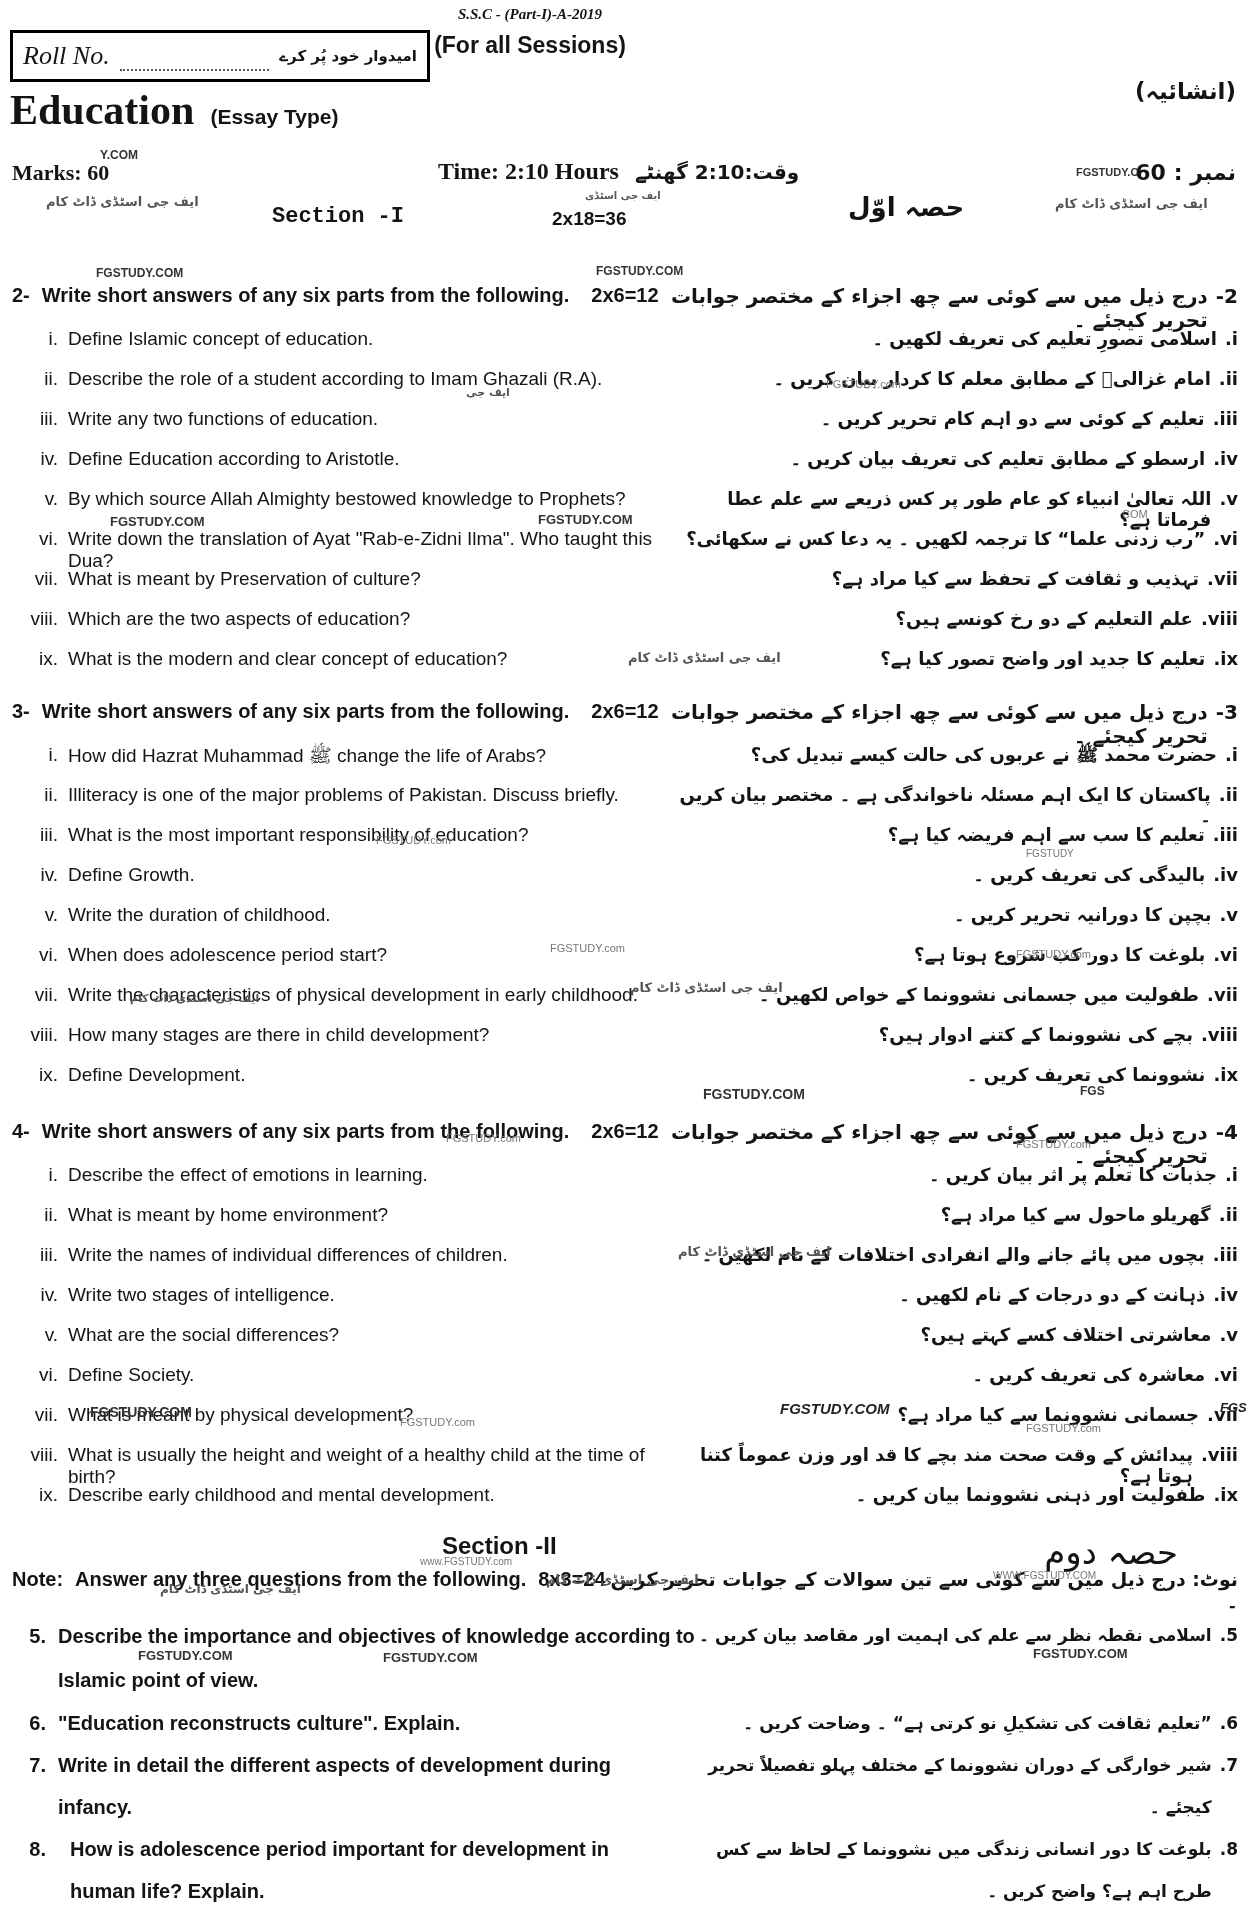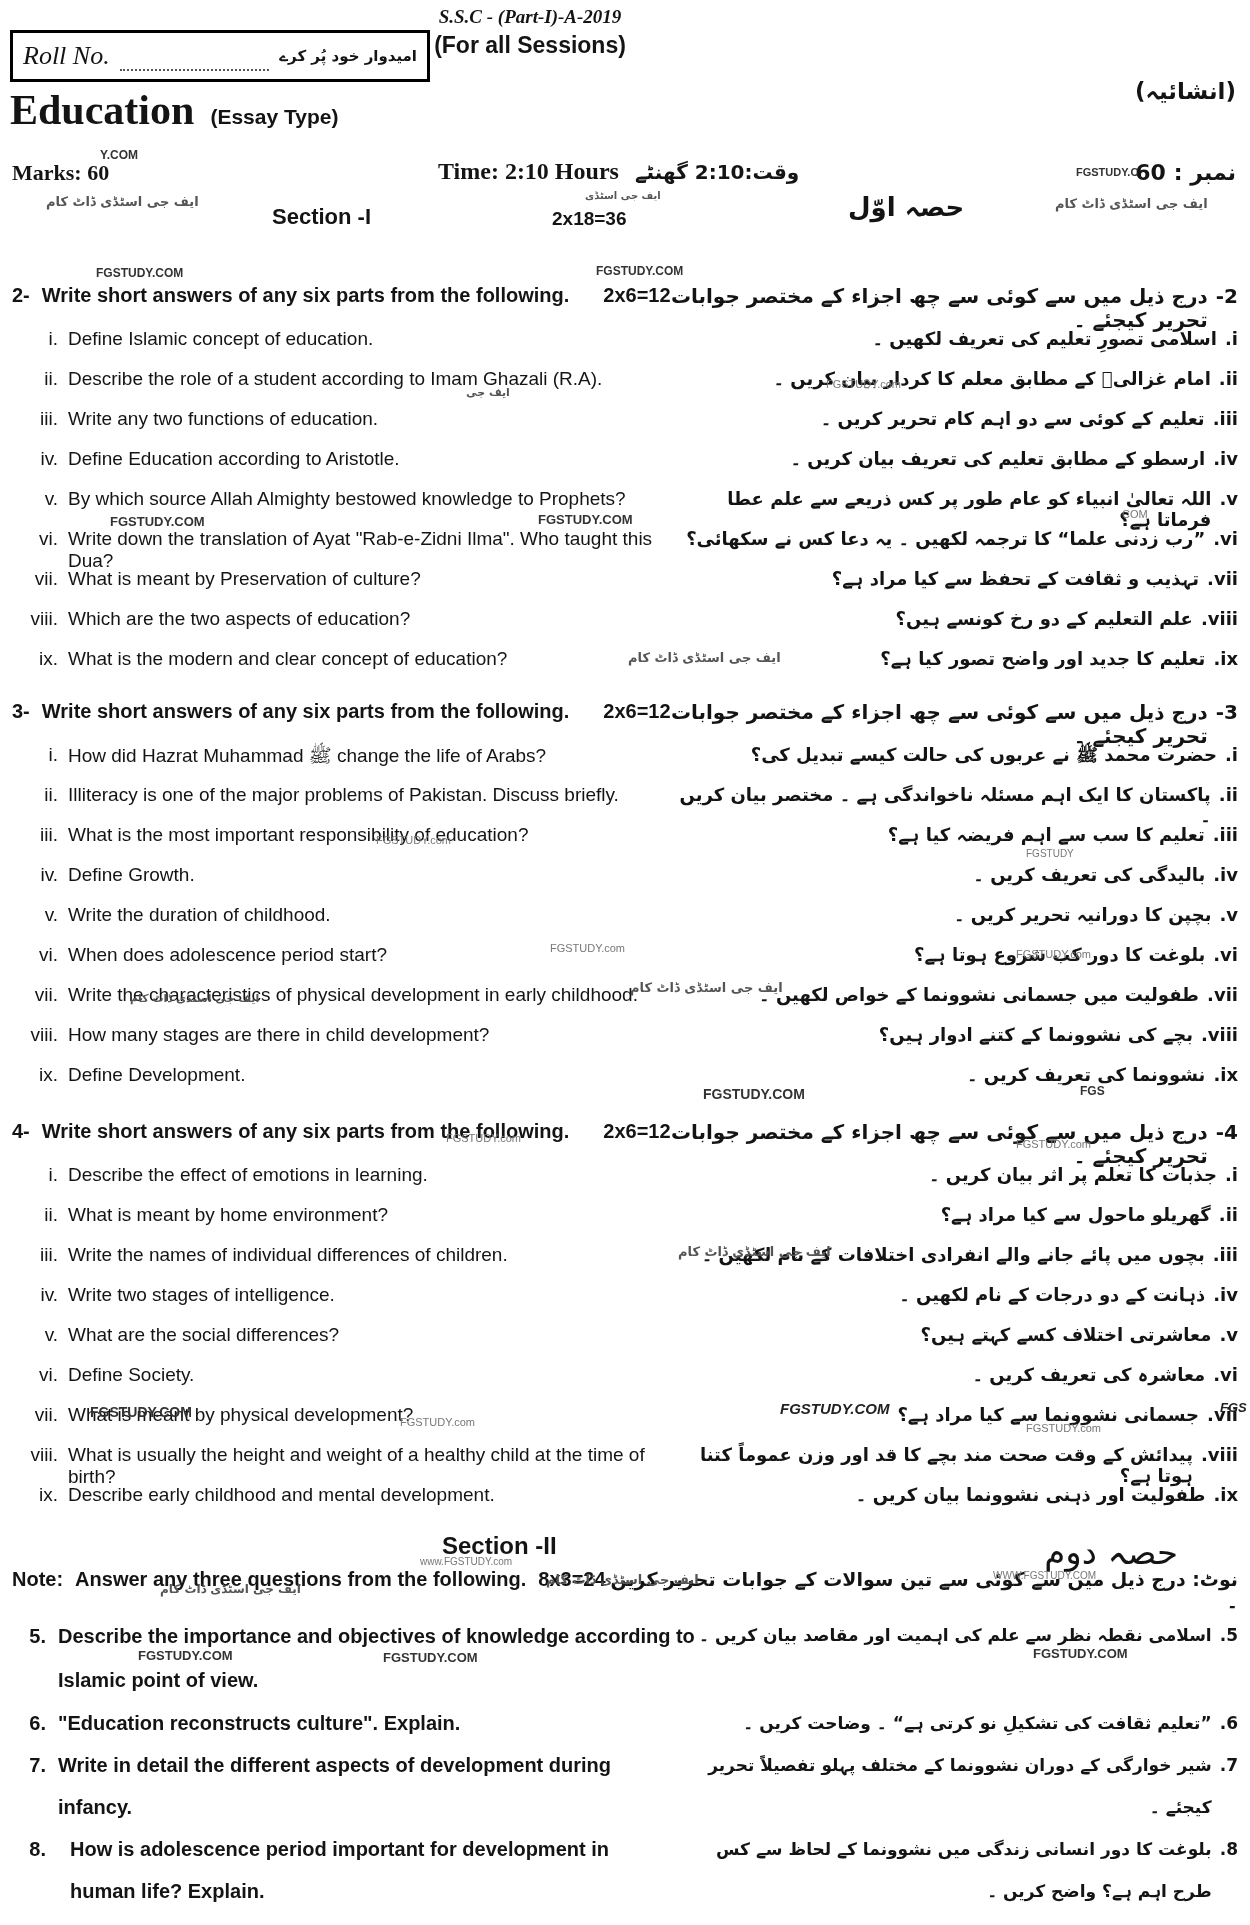--- a/index.html
+++ b/index.html
@@ -5,21 +5,21 @@
   html,body { margin:0; padding:0; background:#e8e8e8; }
   .page {
     position:relative; width:1250px; height:1925px;
     background:#ffffff; color:#141414; overflow:hidden;
     font-family:"Liberation Sans", sans-serif;
     margin:0 auto;
   }
   
   .hdr { position:relative; height:250px; }
   .ssc-code { position:absolute; left:330px; top:6px; width:400px; text-align:center;
-    font-family:"Liberation Serif", serif; font-style:italic; font-weight:bold; font-size:19px; }
+    font-family:"Liberation Serif", serif; font-style:italic; font-weight:bold; font-size:15px; }
   .sessions { position:absolute; left:330px; top:32px; width:400px; text-align:center;
     font-weight:bold; font-size:23px; }
   .rollbox { position:absolute; left:10px; top:30px; width:420px; height:52px;
     border:3px solid #000; display:flex; align-items:center; padding:0 10px; box-sizing:border-box; }
   .roll-label { font-family:"Liberation Serif", serif; font-style:italic; font-weight:normal; font-size:26px; }
   .roll-line { flex:1; margin:0 10px; height:60%; border-bottom:2px dotted #555; }
   .urdu { font-family:"DejaVu Sans", sans-serif; direction:rtl; }
   .roll-ur { font-size:15px; font-weight:bold; }
   .urdu-title { position:absolute; right:14px; top:52px; display:flex; direction:rtl; align-items:center; gap:12px; }
   .urdu-title .t1 { font-size:46px; font-weight:bold; }
@@ -27,28 +27,28 @@
   .education { position:absolute; left:10px; top:86px; display:flex; align-items:baseline; gap:16px; }
   .edu1 { font-family:"Liberation Serif", serif; font-weight:bold; font-size:42px; }
   .edu2 { font-weight:bold; font-size:21px; }
   .marksline { position:absolute; left:12px; top:160px;
     font-family:"Liberation Serif", serif; font-weight:bold; font-size:22px; }
   .timeline { position:absolute; left:438px; top:158px; display:flex; gap:16px; align-items:baseline; }
   .time-en { font-family:"Liberation Serif", serif; font-weight:bold; font-size:24px; }
   .time-ur { font-size:20px; font-weight:bold; }
   .numline { position:absolute; right:14px; top:160px; display:flex; direction:rtl; gap:8px;
     font-size:22px; font-weight:bold; }
-  .sec1-label { position:absolute; left:272px; top:204px; font-weight:bold; font-size:22px; }
+  .sec1-label { position:absolute; left:272px; top:204px; font-weight:bold; font-size:22px;font-family:Liberation Mono, monospace; }
   .sec1-marks { position:absolute; left:552px; top:208px; font-weight:bold; font-size:19px; }
   .sec1-ur { position:absolute; left:848px; top:192px; font-weight:bold; font-size:26px; }
   
   .content { padding:0 12px 0 12px; }
   .qhead { display:flex; justify-content:space-between; align-items:flex-start; height:44px; }
   .qh-en { display:flex; gap:12px; font-weight:bold; font-size:20px; white-space:nowrap; }
-  .qh-marks { margin-left:22px; }
+  .qh-marks { margin-left:10px; }
   .qh-ur { font-size:20px; font-weight:bold; display:flex; gap:8px; text-align:right; }
   .mt34 { margin-top:34px; } .mt12 { margin-top:12px; } .mt16 { margin-top:16px; }
   .mt8 { margin-top:8px; } .mt6 { margin-top:6px; }
   .row { display:flex; justify-content:space-between; align-items:flex-start; height:40px; padding-left:6px; }
   .en { display:flex; font-size:19px; }
   .enum { width:40px; text-align:right; margin-right:10px; flex:none; }
   .ur-row { display:flex; direction:rtl; gap:8px; font-weight:bold; font-size:18px; text-align:right; flex:none; max-width:560px; }
   .unum { flex:none; }
   
   .sechead { display:flex; justify-content:space-between; height:36px; padding:0 60px 0 430px; }

